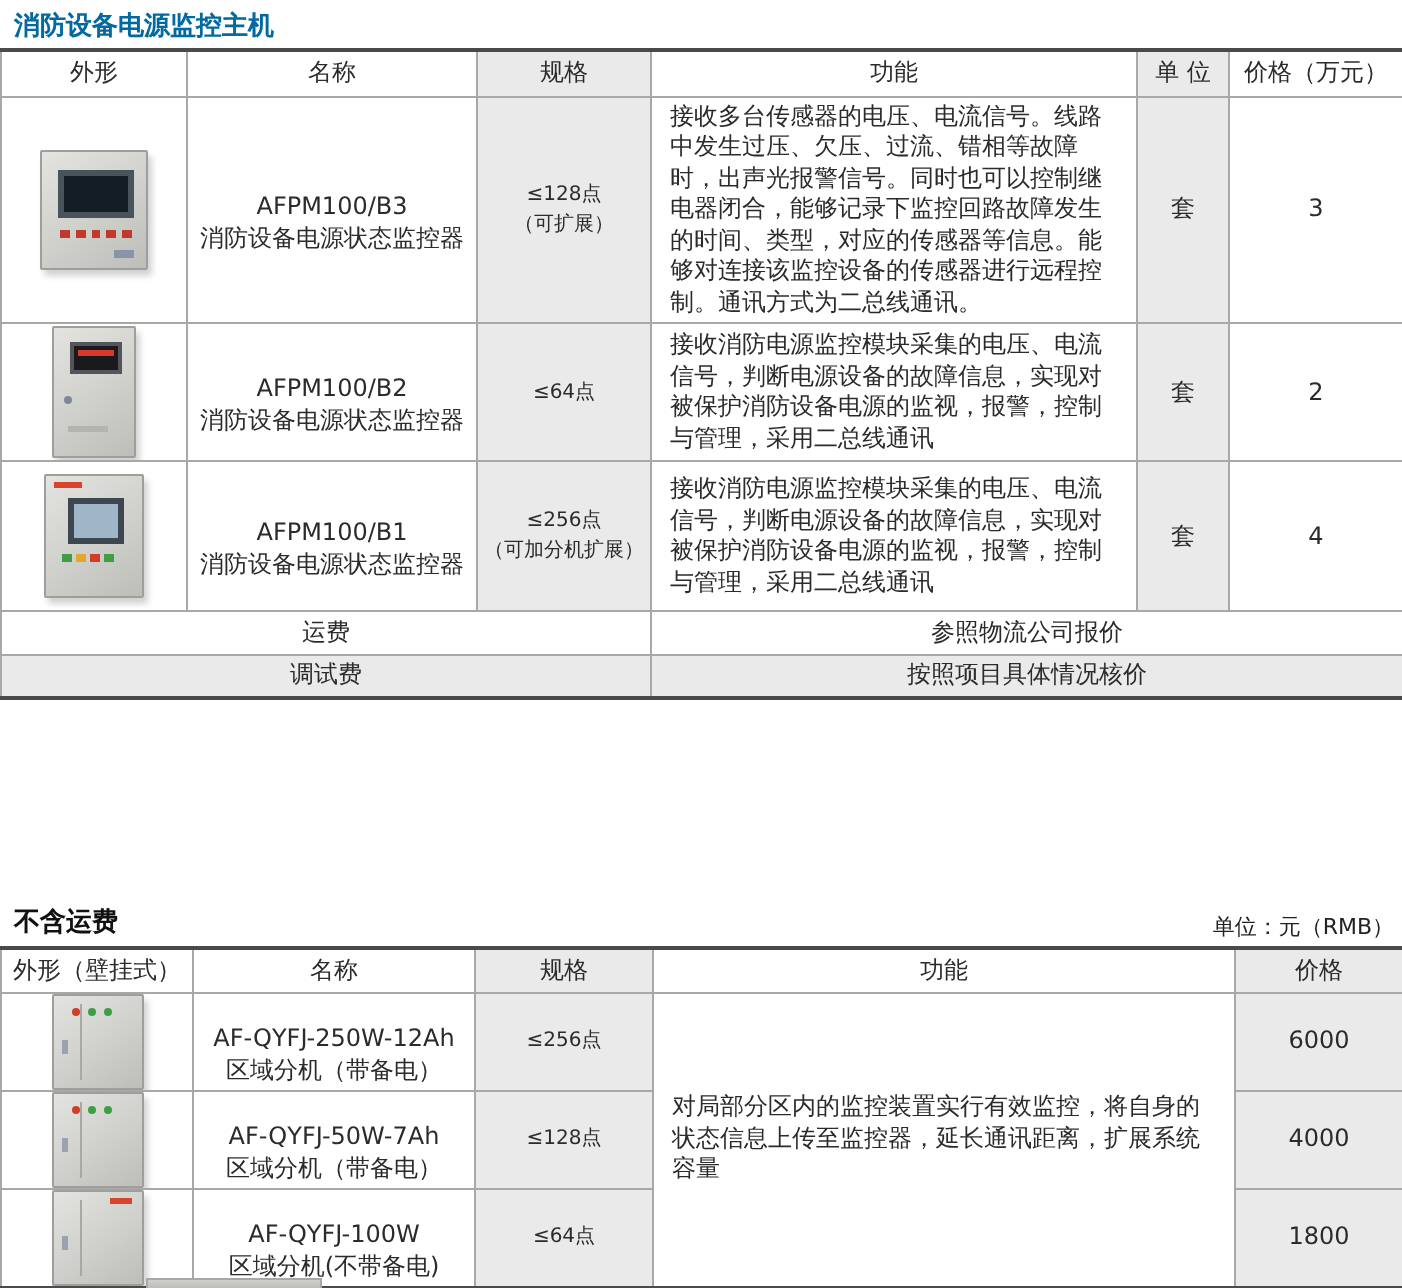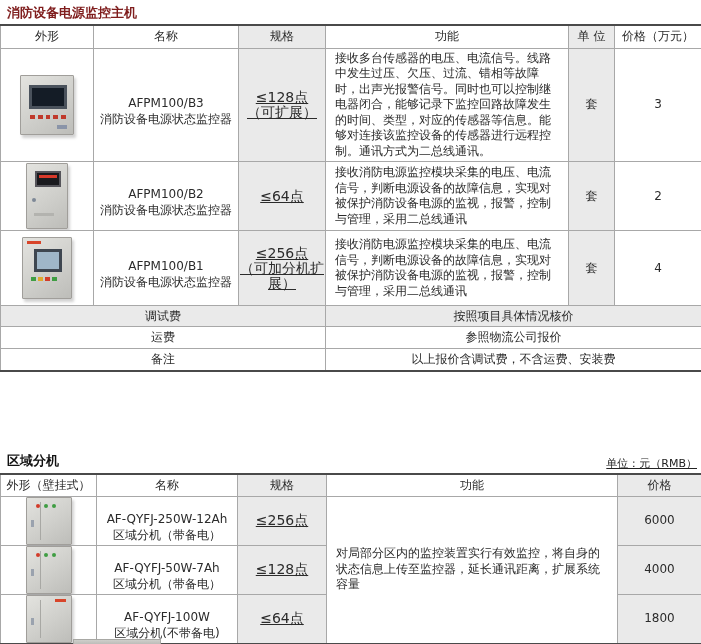--- a/index.html
+++ b/index.html
@@ -1,36 +1,36 @@
 <!DOCTYPE html>
 <html><head>
 <meta charset="utf-8">
 <style>
   * { box-sizing: border-box; margin: 0; padding: 0; }
   html,body { background:#fff; }
   body { font-family:"DejaVu Sans", sans-serif; color:#2b2b2b; }
   .page { position:relative; width:701px; height:644px; background:#fff; overflow:hidden; }
 
-  .t1-title { position:absolute; top:4px; left:7px; font-size:13px; font-weight:bold; color:#7f1d1d; }
+  .t1-title { position:absolute; top:4px; left:7px; font-size:13px; font-weight:bold; color:#0369a1; }
   .note     { position:absolute; top:430px; left:7px; font-size:11px; font-weight:bold; color:#222; }
 
   .t2-head  { position:absolute; top:452px; left:7px; right:4px; height:17px; }
   .t2-title { float:left; font-size:13px; font-weight:bold; color:#111; }
-  .t2-unit  { float:right; font-size:11px; color:#222; padding-top:4px;text-decoration:underline; }
+  .t2-unit  { float:right; font-size:11px; color:#222; padding-top:4px; }
 
   table { border-collapse:collapse; table-layout:fixed; width:701px;
           border-top:2px solid #4a4a4a; border-bottom:2px solid #4a4a4a; }
   .tbl1 { position:absolute; top:24px; left:0; }
   .tbl2 { position:absolute; top:473px; left:0; }
   td, th { border:1px solid #a8a8a8; font-weight:normal; font-size:12px;
            vertical-align:middle; text-align:center; overflow:hidden; line-height:15px; }
   .gray { background:#eaeaea; }
   .fn   { text-align:left; padding:2px 6px 2px 9px; line-height:15.5px; }
   .pre  { white-space:pre-line; }
-  .spec { font-size:14px; padding:0 1px;text-decoration:underline; }
+  .spec { font-size:10px; padding:0 1px; }
   .namecell .model { display:block; line-height:16px;margin-top:12px; }
   .namecell .cname { display:block; line-height:16px; }
   .fee-label {}
   .num { font-size:12px; }
 
   
   .devwrap { display:flex; align-items:center; justify-content:center; height:100%; }
   .dev { position:relative; background:linear-gradient(145deg,#e3e3df 0%,#cfcfcb 55%,#bdbdb9 100%);
          border:1px solid #a09e9a; box-shadow:2px 3px 3px rgba(0,0,0,0.18); border-radius:1px; }
 
@@ -172,38 +172,34 @@
         <span class="cname">消防设备电源状态监控器</span>
       </td>
       <td class="gray spec pre">≤256点
 （可加分机扩展）</td>
       <td class="fn">接收消防电源监控模块采集的电压、电流信号，判断电源设备的故障信息，实现对被保护消防设备电源的监视，报警，控制与管理，采用二总线通讯</td>
       <td class="gray">套</td>
       <td class="num">4</td>
     </tr>
 
 
+    <tr style="height:22px">
+      <td colspan="3" class="fee-label">运费</td>
+      <td colspan="3">参照物流公司报价</td>
+    </tr>
     <tr style="height:21px">
       <td colspan="3" class="gray fee-label">调试费</td>
       <td colspan="3" class="gray">按照项目具体情况核价</td>
     </tr>
-    <tr style="height:22px">
-      <td colspan="3" class="fee-label">运费</td>
-      <td colspan="3">参照物流公司报价</td>
-    </tr>
-    <tr style="height:22px">
-      <td colspan="3" class="fee-label">备注</td>
-      <td colspan="3">以上报价含调试费，不含运费、安装费</td>
-    </tr>
   </tbody>
     </table>
 
 
   <div class="t2-head">
-    <span class="t2-title">区域分机</span>
+    <span class="t2-title">不含运费</span>
     <span class="t2-unit">单位：元（RMB）</span>
   </div>
 
   <table class="tbl2">
     <colgroup>
         <col style="width:96px">
         <col style="width:141px">
         <col style="width:89px">
         <col style="width:291px">
         <col style="width:84px">

